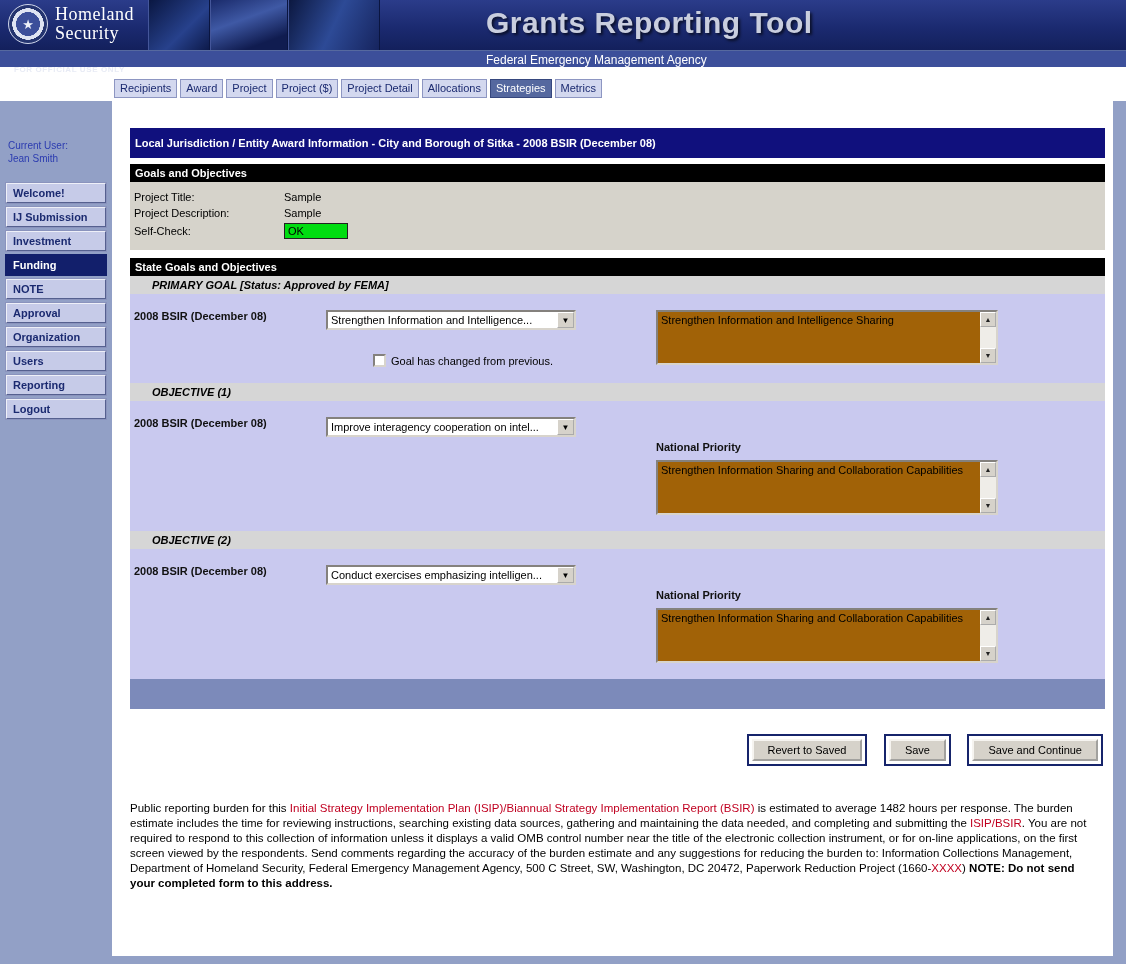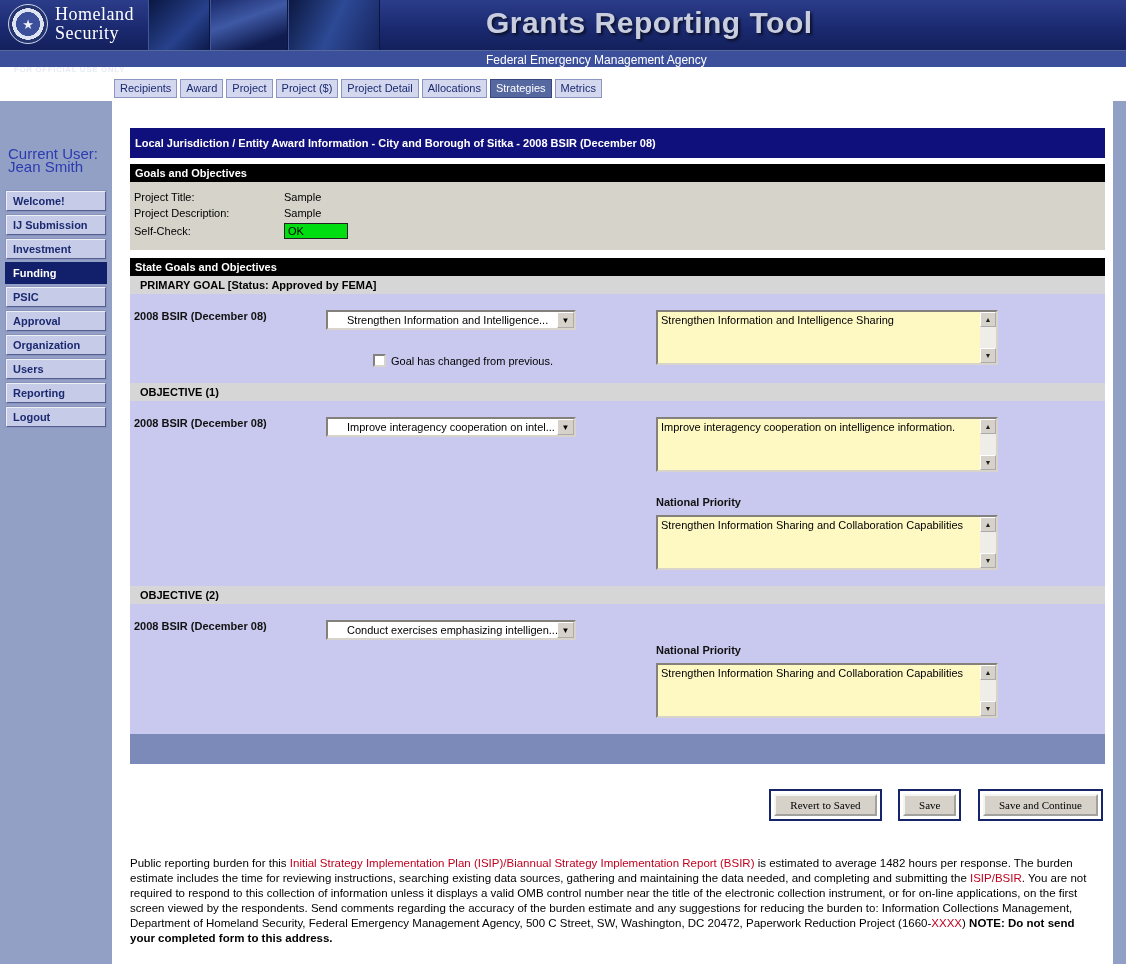--- a/index.html
+++ b/index.html
@@ -64,21 +64,21 @@
     background:#d3d8ef;
     border:1px solid #8d96c2;
     padding:2px 5px 3px 5px;
     cursor:pointer; white-space:nowrap;
   }
   .tab.selected { background:#55689f; color:#ffffff; border-color:#36477e; }
 
   
   .layout { display:flex; align-items:stretch; min-height:864px; }
   .sidebar { width:112px; flex-shrink:0; padding-top:30px; }
-  .cu { color:#2b3bb0; font-size:15px; line-height:13px; margin:16px 0 18px 8px; }
+  .cu { color:#2b3bb0; font-size:10px; line-height:13px; margin:8px 0 18px 8px; }
   .side-btn {
     width:100px; margin:0 0 4px 6px;
     background:#c6cbe8;
     border:1px solid;
     border-color:#eef0f8 #55608f #55608f #eef0f8;
     outline:1px solid #8a93bd;
     color:#1b2a70; font-weight:bold; font-size:11px;
     padding:3px 6px; cursor:pointer;
   }
   .side-btn.selected { background:#121f6b; color:#ffffff; border-color:#121f6b; outline-color:#121f6b; }
@@ -101,69 +101,70 @@
   .ipair { display:flex; font-size:11px; padding:2px 0 2px 4px; align-items:center; }
   .ilabel { width:150px; font-weight:normal; }
   .okbox {
     width:64px; background:#00dd11; border:1px solid #222222;
     font-size:11px; padding:1px 3px; color:#000;
   }
 
   .secbar {
     background:#d6d6d6; color:#000000;
     font-size:11px; font-weight:bold;
-    padding:3px 10px;
+    padding:3px 22px;
+    font-style:italic;
   }
   .purple { background:#c9c9ef; }
   .goalbody { display:flex; padding:10px 0 16px 0; }
   .col1 { width:196px; padding:6px 0 0 4px; font-weight:bold; font-size:11px; color:#111; }
   .col2 { width:330px; padding-top:6px; }
   .col3 { width:342px; padding-top:6px; }
 
   
   .sel {
     width:250px; height:20px; background:#ffffff;
     border:2px inset #d8d4cc;
-    display:flex; align-items:center; cursor:pointer;padding-left:16px;
+    display:flex; align-items:center; cursor:pointer;
   }
   .sel-text { flex:1; font-size:11px; padding:0 3px; white-space:nowrap; overflow:hidden; color:#000; }
   .sel-btn {
     width:17px; height:16px; background:#d6d2ca;
     border:1px outset #ffffff;
     font-size:8px; color:#000;
     display:flex; align-items:center; justify-content:center;
   }
 
   .cbline { margin-top:24px; display:flex; align-items:center; font-size:11px; color:#000;margin-left:47px; }
   .cb { width:13px; height:13px; background:#ffffff; border:2px inset #d8d4cc; margin-right:5px; cursor:pointer; }
 
   
   .tbox {
-    width:342px; height:55px; background:#fef9c3;
+    width:342px; height:55px; background:#a16207;
     border:2px inset #d8d4cc; display:flex;
   }
   .ttext { flex:1; font-size:11px; line-height:13px; padding:2px 3px; overflow:hidden; color:#000; }
   .sbar { width:16px; display:flex; flex-direction:column; }
   .sarrow {
     height:15px; background:#d6d2ca; border:1px outset #ffffff;
     font-size:7px; color:#222;
     display:flex; align-items:center; justify-content:center; cursor:pointer;
   }
   .strack { flex:1; background:#efede8; cursor:pointer; }
 
   .np-label { font-weight:bold; font-size:11px; margin:24px 0 7px 0; color:#111; }
 
   .strip { background:#7c8aba; height:30px; }
 
   
   .btnrow { text-align:right; margin-top:25px; padding-right:2px; }
   .btnbox { display:inline-block; border:2px solid #16246b; padding:3px; margin-left:12px; background:#ffffff; }
   .btn {
     background:#d6d2ca; border:2px outset #f6f4f0;
-    font-size:11px; font-family:Liberation Serif, serif;
+    font-size:11px; font-family:Liberation Sans, sans-serif;
     padding:3px 14px; cursor:pointer; color:#000;
   }
 
   
   .burden {
     margin:35px 10px 0 0; font-size:11.5px; line-height:15px; color:#000000;
     max-width:975px;
   }
   .rlink { color:#c00020; cursor:pointer; }
   .content { padding-bottom:60px; }
@@ -222,21 +223,21 @@
       <nav>
 
           <div class="side-btn"><span>Welcome!</span></div>
 
           <div class="side-btn"><span>IJ Submission</span></div>
 
           <div class="side-btn"><span>Investment</span></div>
 
           <div class="side-btn selected"><span>Funding</span></div>
 
-          <div class="side-btn"><span>PSIC</span></div>
+          <div class="side-btn"><span>NOTE</span></div>
 
           <div class="side-btn"><span>Approval</span></div>
 
           <div class="side-btn"><span>Organization</span></div>
 
           <div class="side-btn"><span>Users</span></div>
 
           <div class="side-btn"><span>Reporting</span></div>
 
           <div class="side-btn"><span>Logout</span></div>
@@ -298,28 +299,20 @@
               <div class="secbar">OBJECTIVE (1)</div>
               <div class="purple goalbody">
                 <div class="col1">2008 BSIR (December 08)</div>
                 <div class="col2">
                   <div class="sel">
                     <span class="sel-text">Improve interagency cooperation on intel...</span>
                     <span class="sel-btn">▼</span>
                   </div>
                 </div>
                 <div class="col3">
-                  <div class="tbox">
-                    <div class="ttext">Improve interagency cooperation on intelligence information.</div>
-                    <div class="sbar">
-                      <div class="sarrow">▲</div>
-                      <div class="strack"></div>
-                      <div class="sarrow">▼</div>
-                    </div>
-                  </div>
                   <div class="np-label">National Priority</div>
                   <div class="tbox">
                     <div class="ttext">Strengthen Information Sharing and Collaboration Capabilities</div>
                     <div class="sbar">
                       <div class="sarrow">▲</div>
                       <div class="strack"></div>
                       <div class="sarrow">▼</div>
                     </div>
                   </div>
                 </div>

